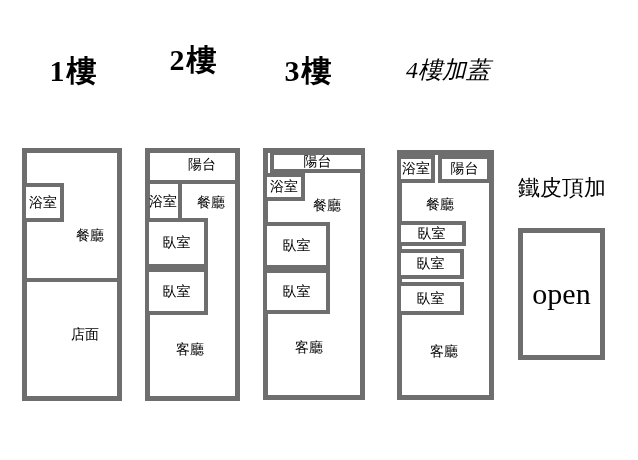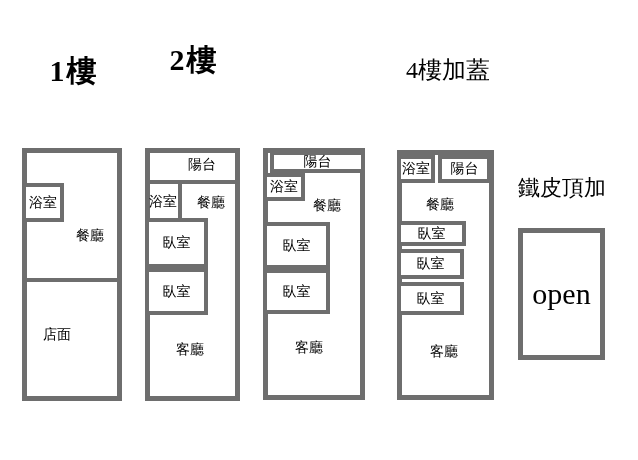--- a/index.html
+++ b/index.html
@@ -47,30 +47,31 @@
   }
   .open-label{font-size:30px;text-align:right;}
 </style>
 </head>
 <body>
 
 <div class="canvas">
 
   <div class="floor-title" style="left:74px;top:71px;">1樓</div>
   <div class="floor-title" style="left:194px;top:60px;">2樓</div>
-  <div class="floor-title light" style="left:448px;top:70px;">4樓加蓋</div>
+  <div class="floor-title" style="left:309px;top:71px;">3樓</div>
+  <div class="floor-title light" style="left:448px;top:70px;font-style:italic;">4樓加蓋</div>
   <div class="section-title" style="left:562px;top:188px;">鐵皮頂加</div>
 
   <div class="plan" style="left:22px;top:108px;width:90px;height:243px;">
     <div class="room-box" style="left:-5px;top:30px;width:42px;height:39px;">
       <span class="room-label">浴室</span>
     </div>
     <div class="free-label" style="left:63px;top:83px;">餐廳</div>
     <div class="wall-h" style="left:-5px;top:125px;width:100px;"></div>
-    <div class="free-label" style="left:30px;top:182px;">店面</div>
+    <div class="free-label" style="left:58px;top:182px;">店面</div>
   </div>
 
   <div class="plan" style="left:145px;top:108px;width:85px;height:243px;">
     <div class="free-label" style="left:52px;top:12px;">陽台</div>
     <div class="wall-h" style="left:-5px;top:27px;width:95px;"></div>
     <div class="wall-v" style="left:28px;top:27px;height:43px;"></div>
     <div class="free-label" style="left:13px;top:49px;">浴室</div>
     <div class="free-label" style="left:61px;top:50px;">餐廳</div>
     <div class="room-box" style="left:-5px;top:65px;width:63px;height:50px;">
       <span class="room-label">臥室</span>

